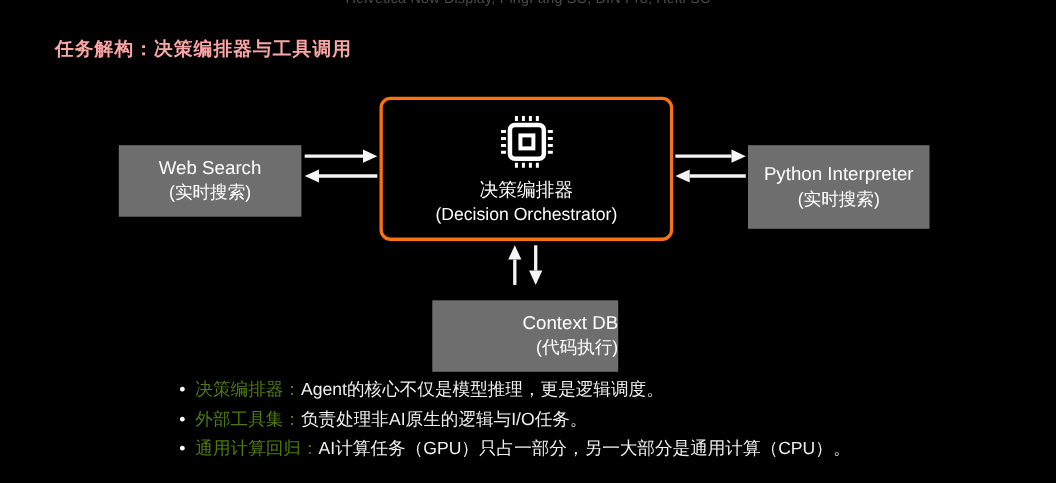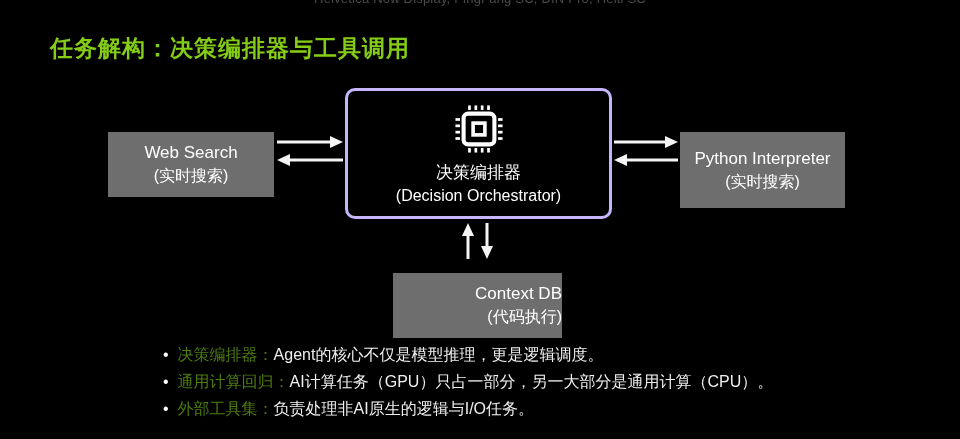--- a/index.html
+++ b/index.html
@@ -13,21 +13,21 @@
   *{box-sizing:border-box;}
 
   .watermark{
     position:absolute;top:-9px;left:0;right:0;
     text-align:center;font-size:13px;color:#4a4a4a;
     letter-spacing:.2px;white-space:nowrap;
   }
 
   .slide-title{
     position:absolute;left:50px;top:33px;
-    font-size:23px;font-weight:bold;color:#84cc16;
+    font-size:17px;font-weight:bold;color:#fca5a5;
     letter-spacing:1px;
   }
 
   .node{
     position:absolute;
     background:#6e6e6e;
     color:#fff;text-align:center;
     display:flex;flex-direction:column;justify-content:center;align-items:center;
     line-height:1.35;
     margin-top:10px;
@@ -35,21 +35,21 @@
   .node .en{font-size:17px;}
   .node .zh{font-size:16px;}
 
   .node-left{left:108px;top:122px;width:166px;height:65px;}
   .node-right{left:680px;top:122px;width:165px;height:76px;}
   .node-bottom{left:393px;top:263px;width:169px;height:65px;align-items:flex-end;}
 
   .node-center{
     position:absolute;left:345px;top:88px;width:267px;height:131px;
     background:#000;
-    border:3px solid #c4b5fd;border-radius:10px;
+    border:3px solid #f97316;border-radius:10px;
     display:flex;flex-direction:column;align-items:center;
     padding-top:9px;
     text-align:center;
   }
   .node-center .zh{font-size:17px;margin-top:5px;line-height:1.2;}
   .node-center .en{font-size:16px;margin-top:3px;line-height:1.2;}
 
   .chip{width:58px;height:58px;display:block;}
 
   .arrows{position:absolute;left:0;top:0;pointer-events:none;}
@@ -151,18 +151,18 @@
       <polygon points="481,246 487,259 493,246" stroke="none"></polygon>
     </g>
   </g>
 </svg>
 
 <ul class="bullets">
   <li>
     <span class="dot">•</span><span class="lead">决策编排器：</span><span class="txt">Agent的核心不仅是模型推理，更是逻辑调度。</span>
   </li>
   <li>
-    <span class="dot">•</span><span class="lead">通用计算回归：</span><span class="txt">AI计算任务（GPU）只占一部分，另一大部分是通用计算（CPU）。</span>
+    <span class="dot">•</span><span class="lead">外部工具集：</span><span class="txt">负责处理非AI原生的逻辑与I/O任务。</span>
   </li>
   <li>
-    <span class="dot">•</span><span class="lead">外部工具集：</span><span class="txt">负责处理非AI原生的逻辑与I/O任务。</span>
+    <span class="dot">•</span><span class="lead">通用计算回归：</span><span class="txt">AI计算任务（GPU）只占一部分，另一大部分是通用计算（CPU）。</span>
   </li>
 </ul>
 
 </body></html>

